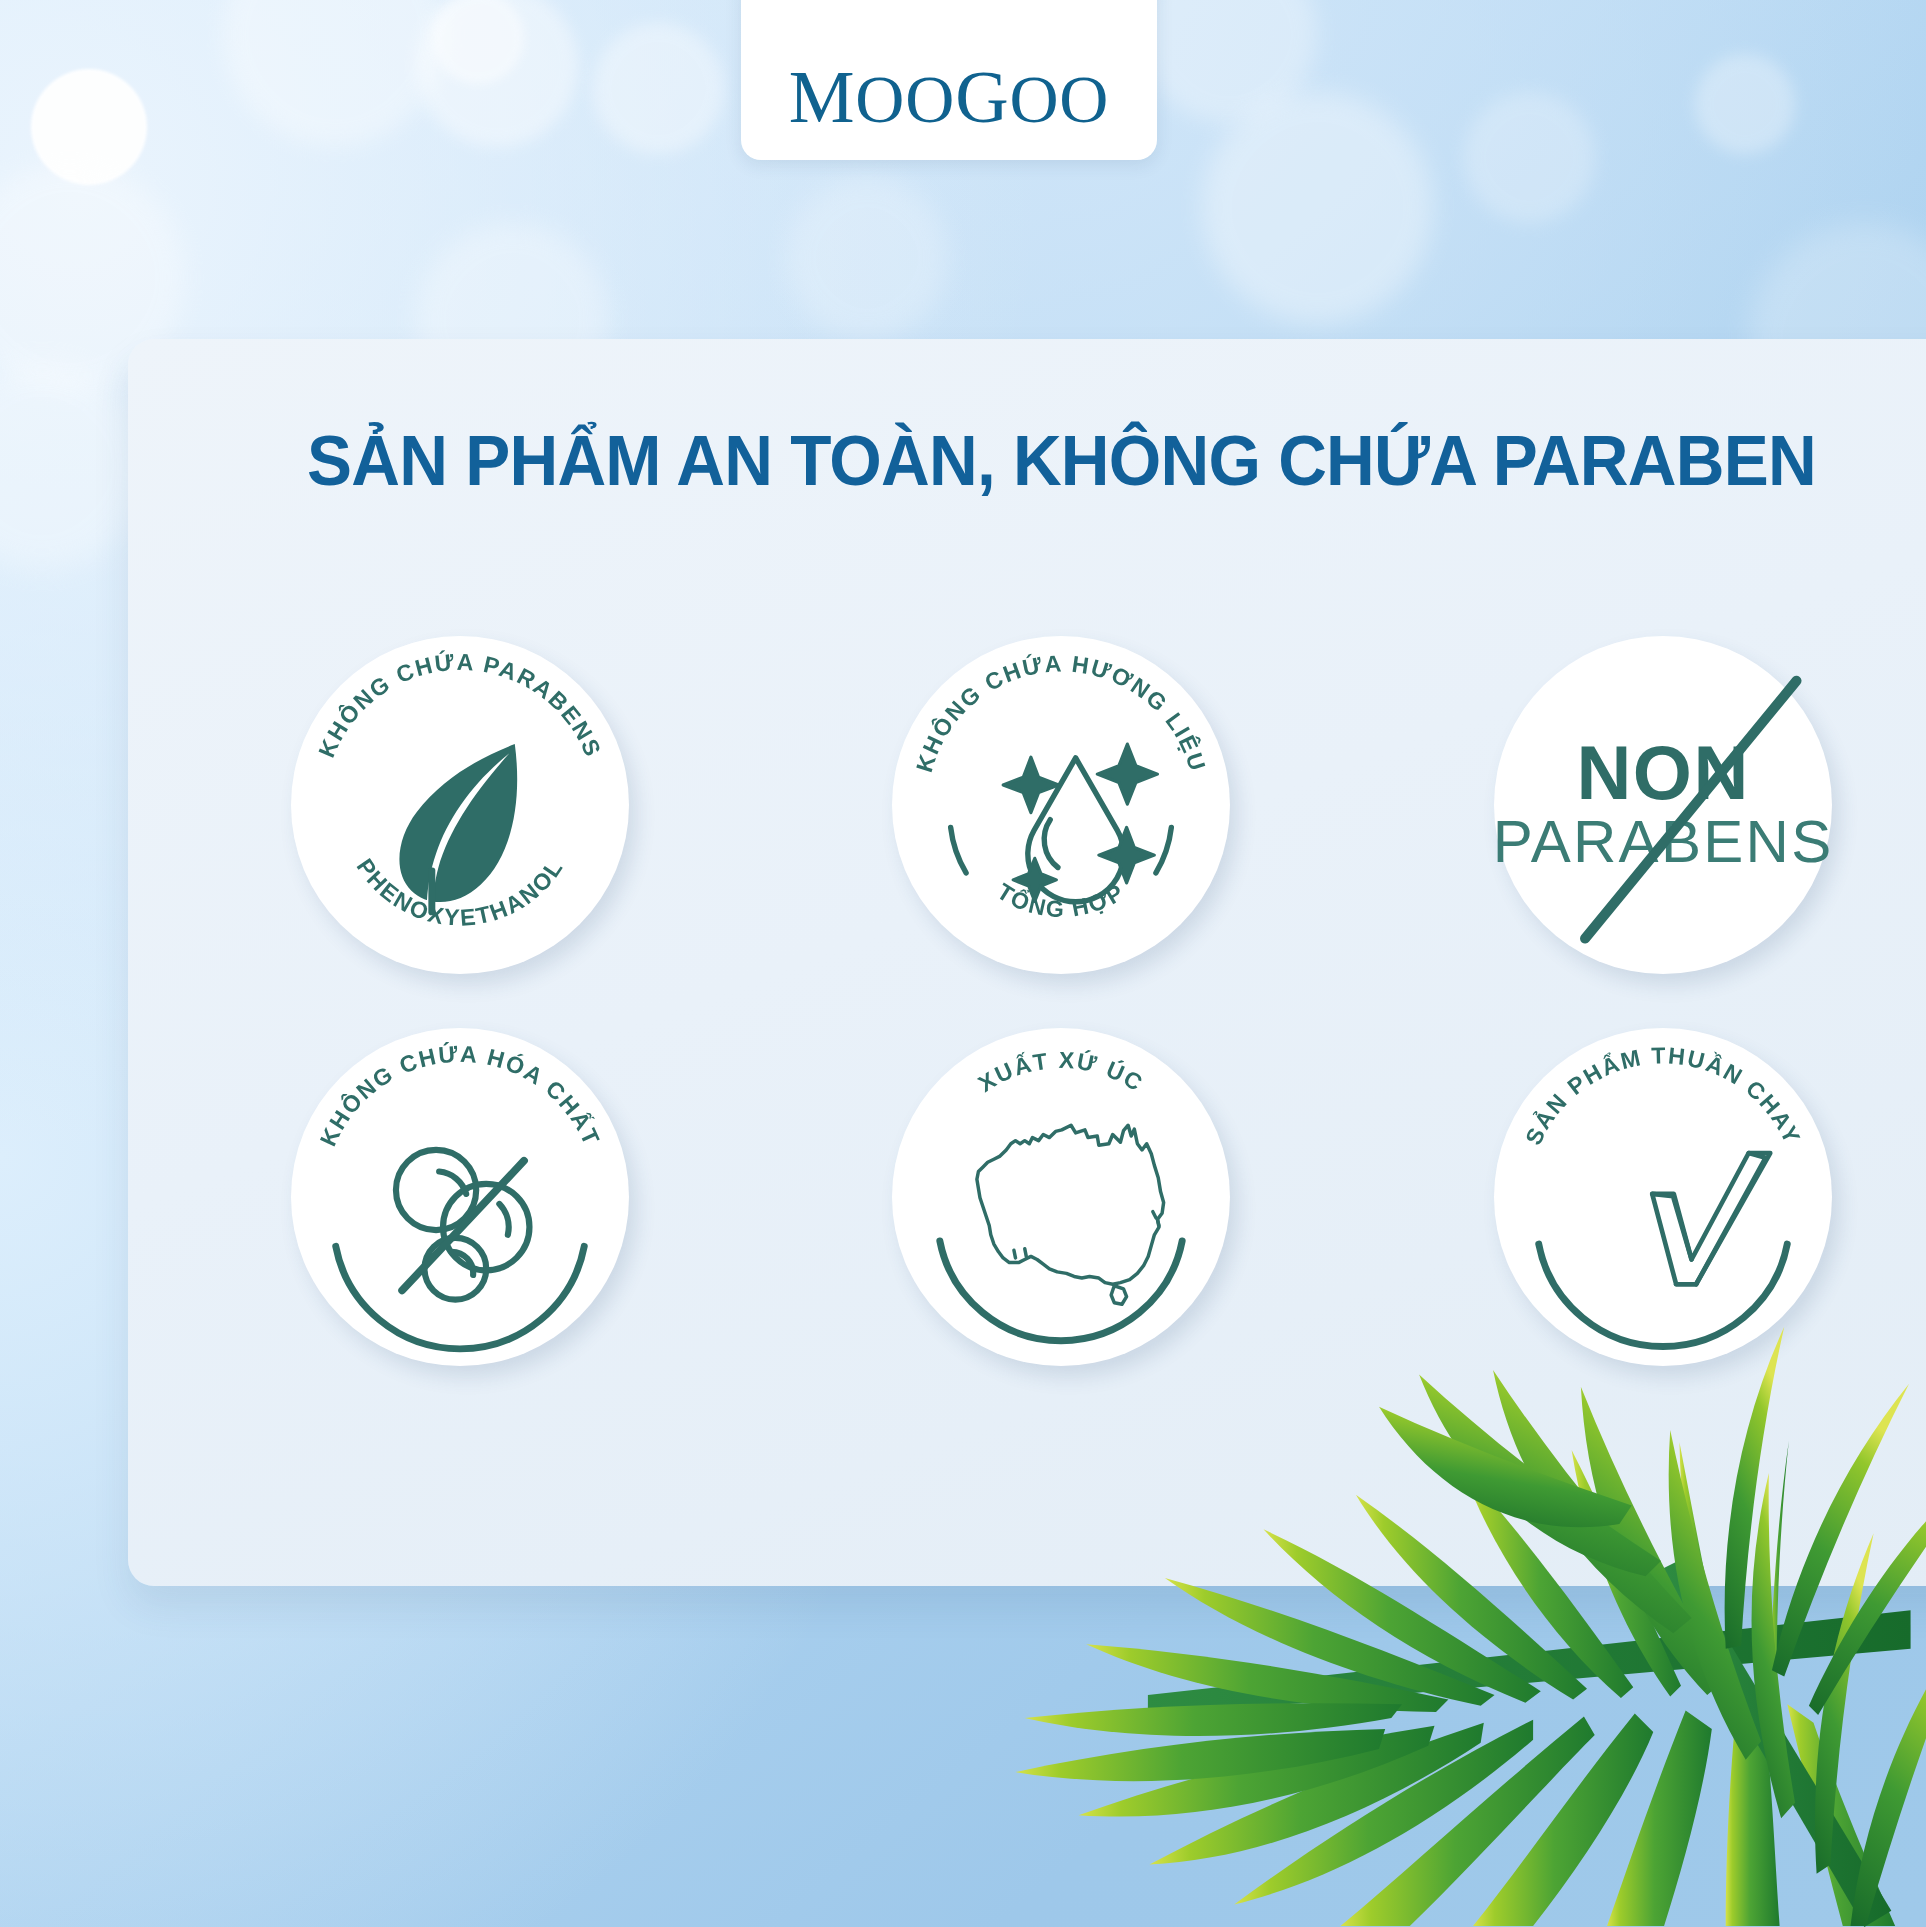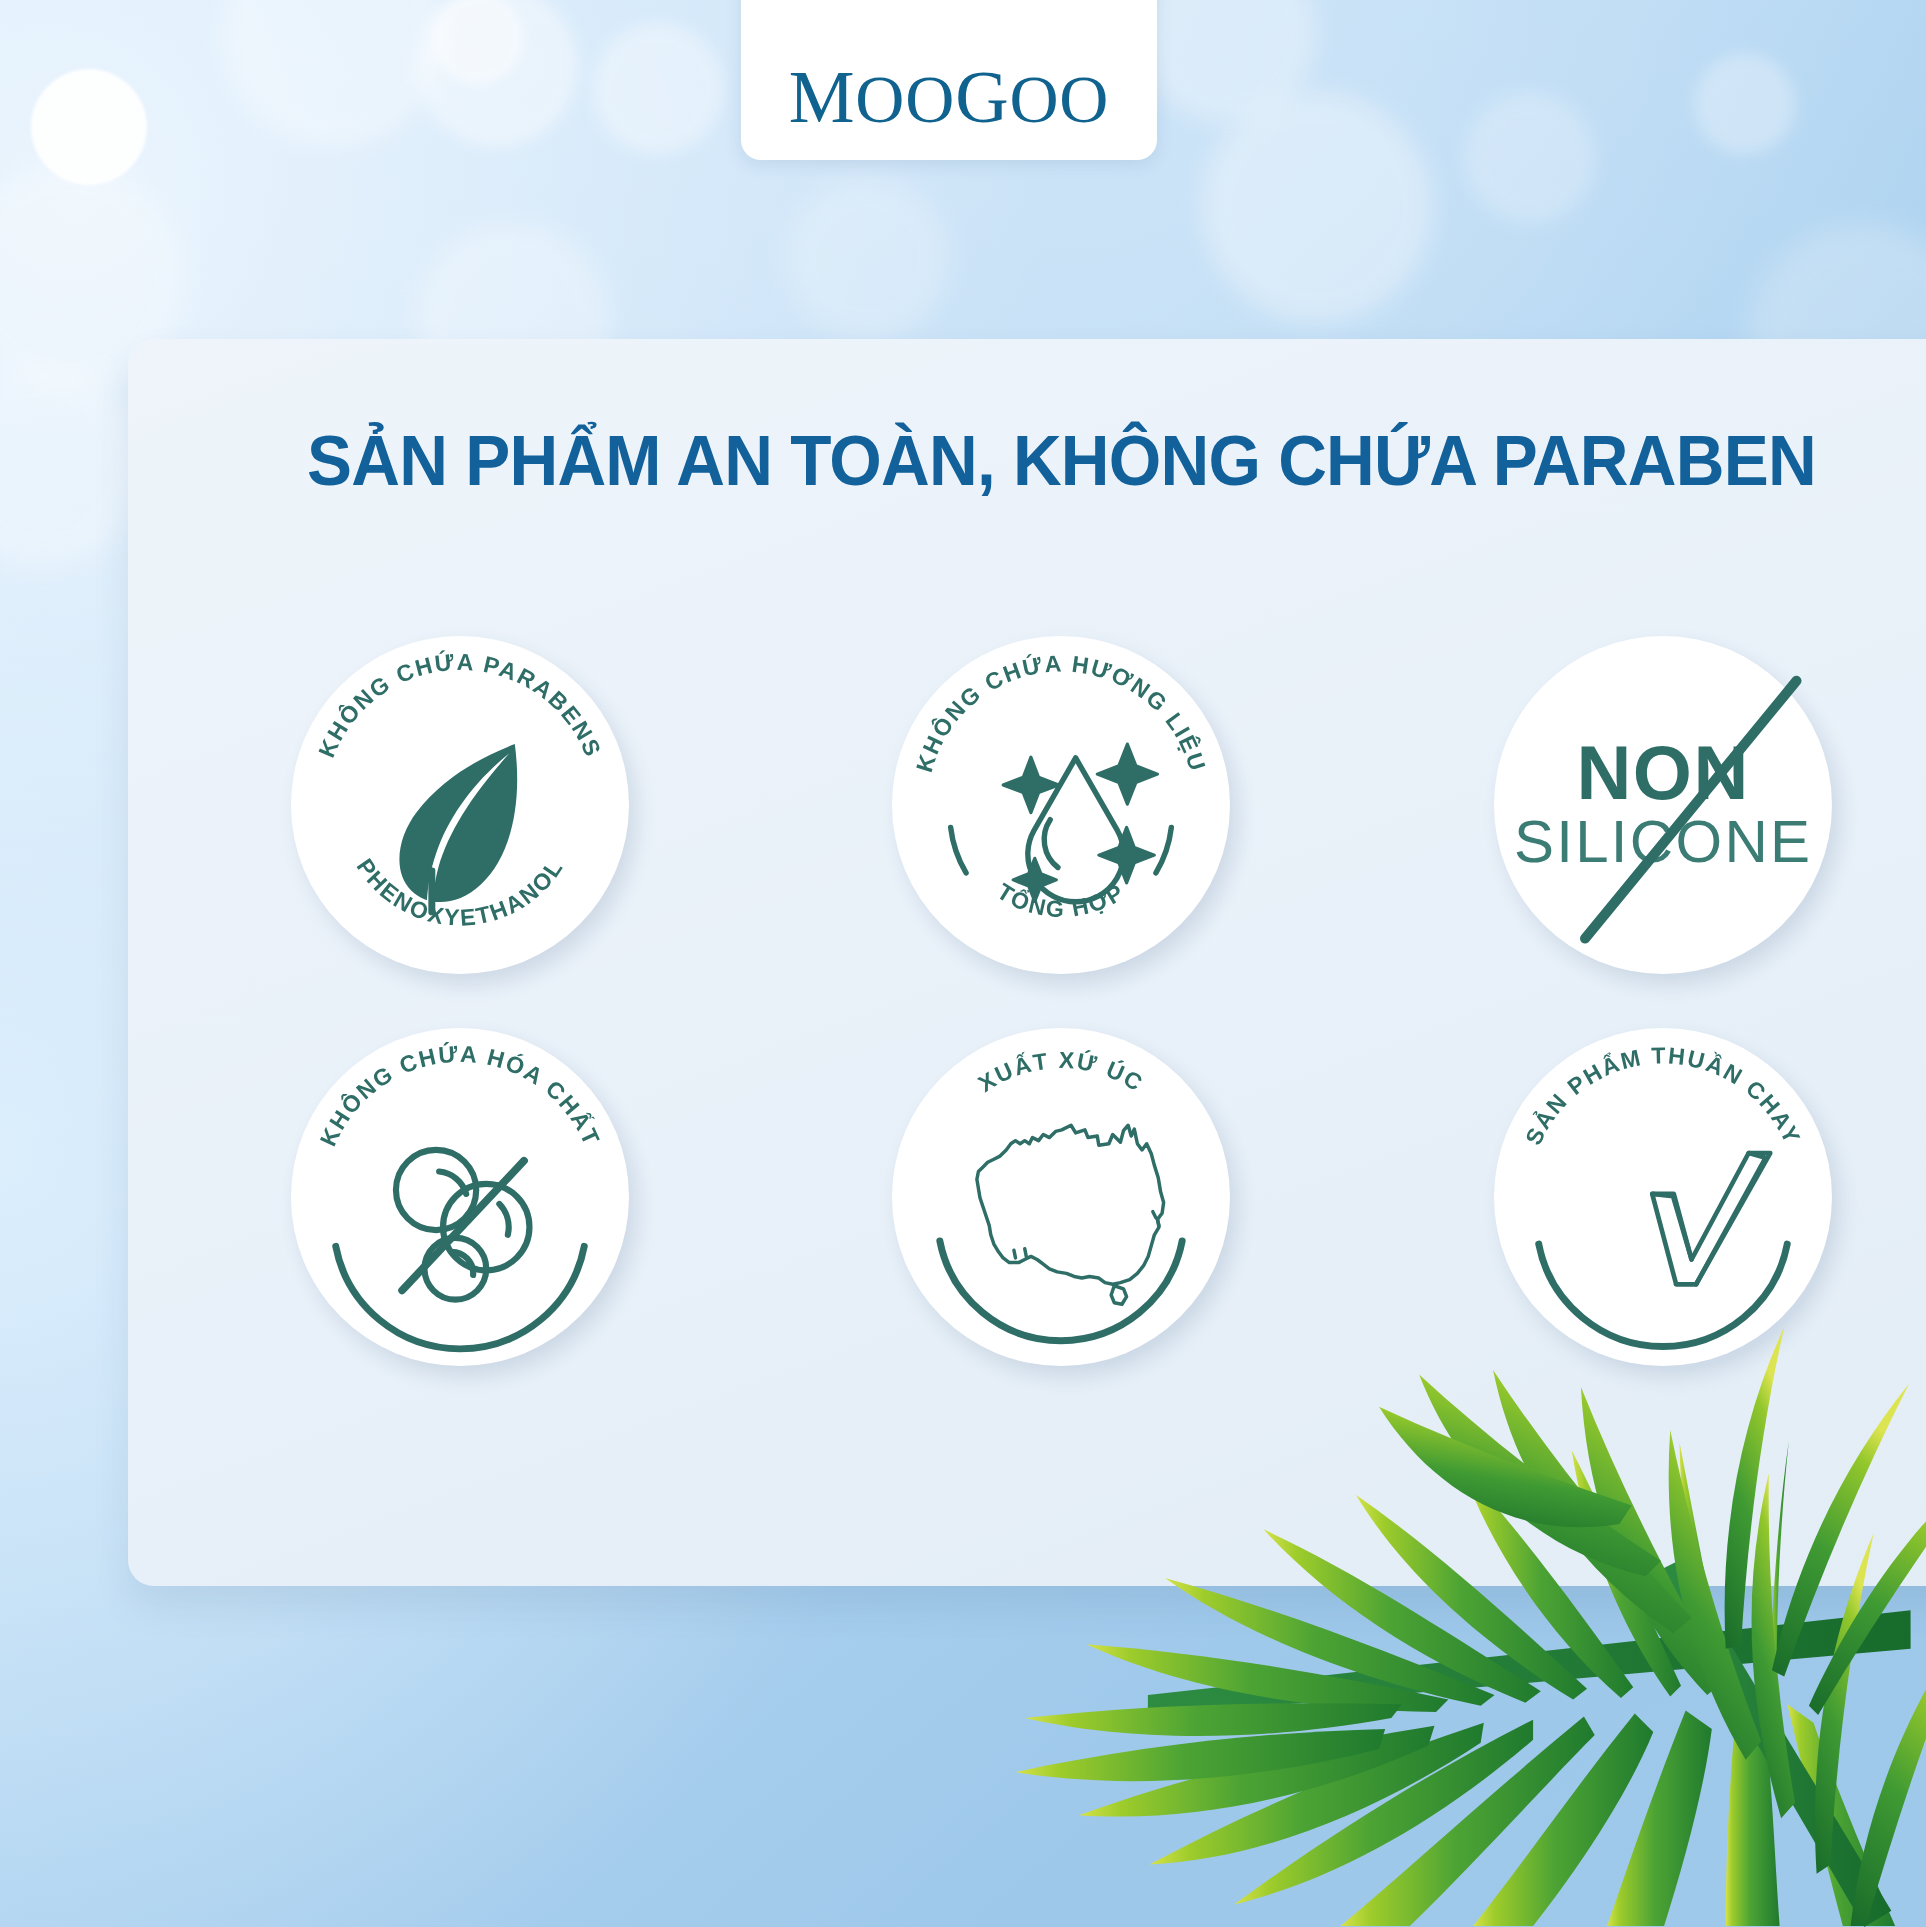--- a/index.html
+++ b/index.html
@@ -153,21 +153,21 @@
           <path d="M 305 140 L 316 168 L 344 179 L 316 190 L 305 218 L 294 190 L 266 179 L 294 168 Z" fill="#2f6d67" stroke-width="4"></path>
           <path d="M 304 248 L 314 274 L 340 284 L 314 294 L 304 320 L 294 294 L 268 284 L 294 274 Z" fill="#2f6d67" stroke-width="4"></path>
           <path d="M 185 288 L 193 308 L 213 316 L 193 324 L 185 344 L 177 324 L 157 316 L 177 308 Z" fill="#2f6d67" stroke-width="4"></path>
         </g>
       </svg>
     </div>
 
     <div class="badge">
       <div class="nonsil">
         <div class="non">NON</div>
-        <div class="sil">SILICONE</div>
+        <div class="sil">PARABENS</div>
       </div>
       <svg viewBox="0 0 438 438">
         <line x1="118" y1="392" x2="392" y2="58" stroke="#2f6d67" stroke-width="13" stroke-linecap="round"></line>
       </svg>
     </div>
 
     <div class="badge">
       <svg viewBox="0 0 438 438">
         <defs>
           <path id="arcTop4" d="M 44 219 A 175 175 0 0 1 394 219"></path>

